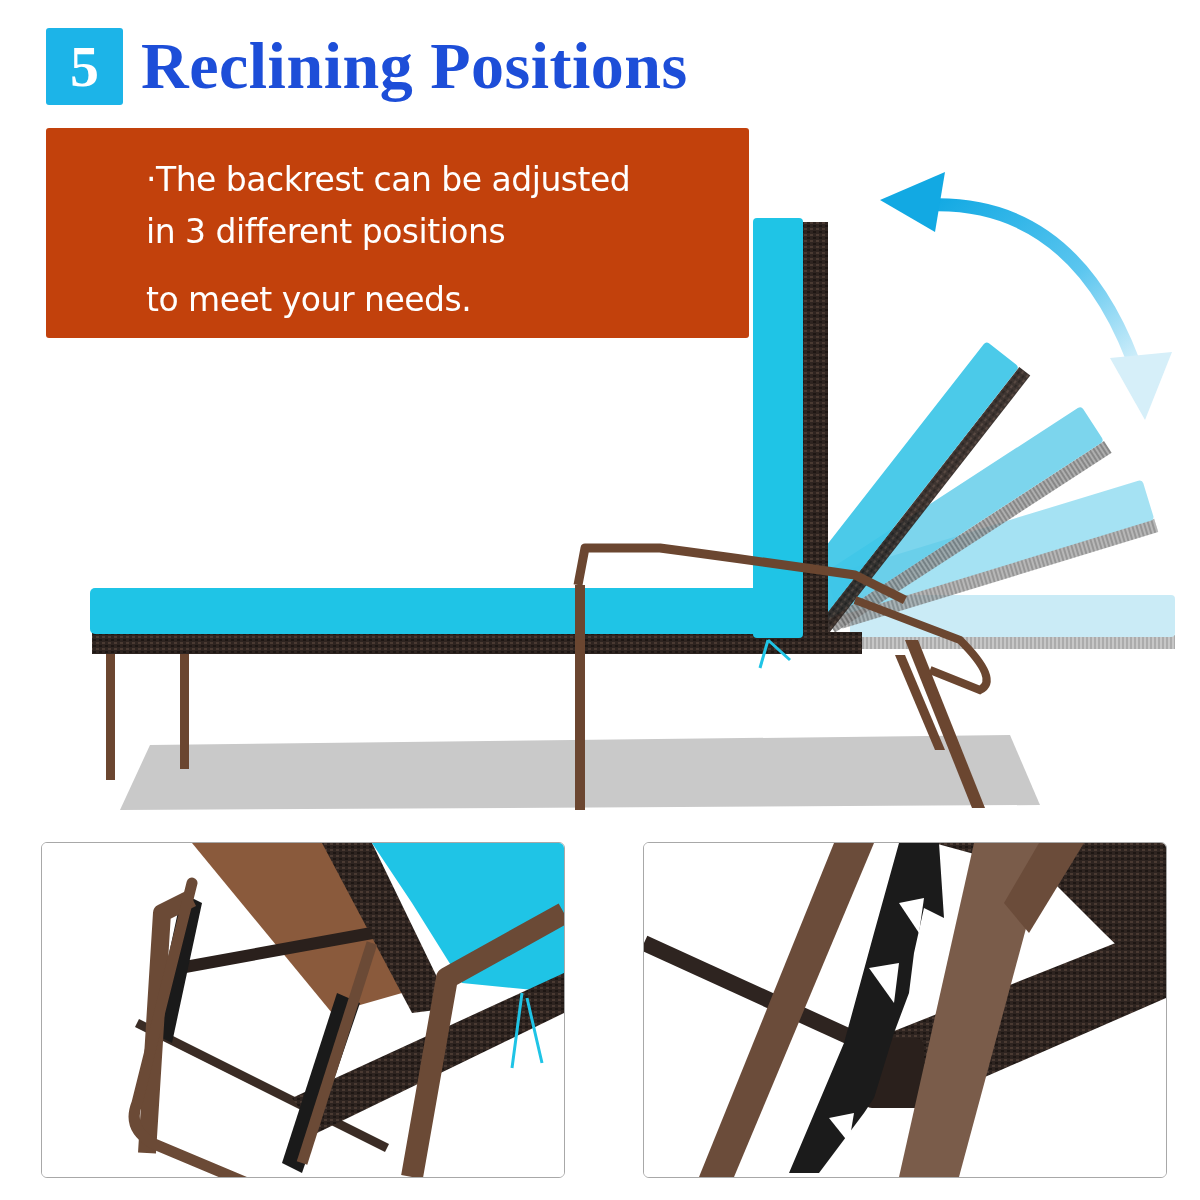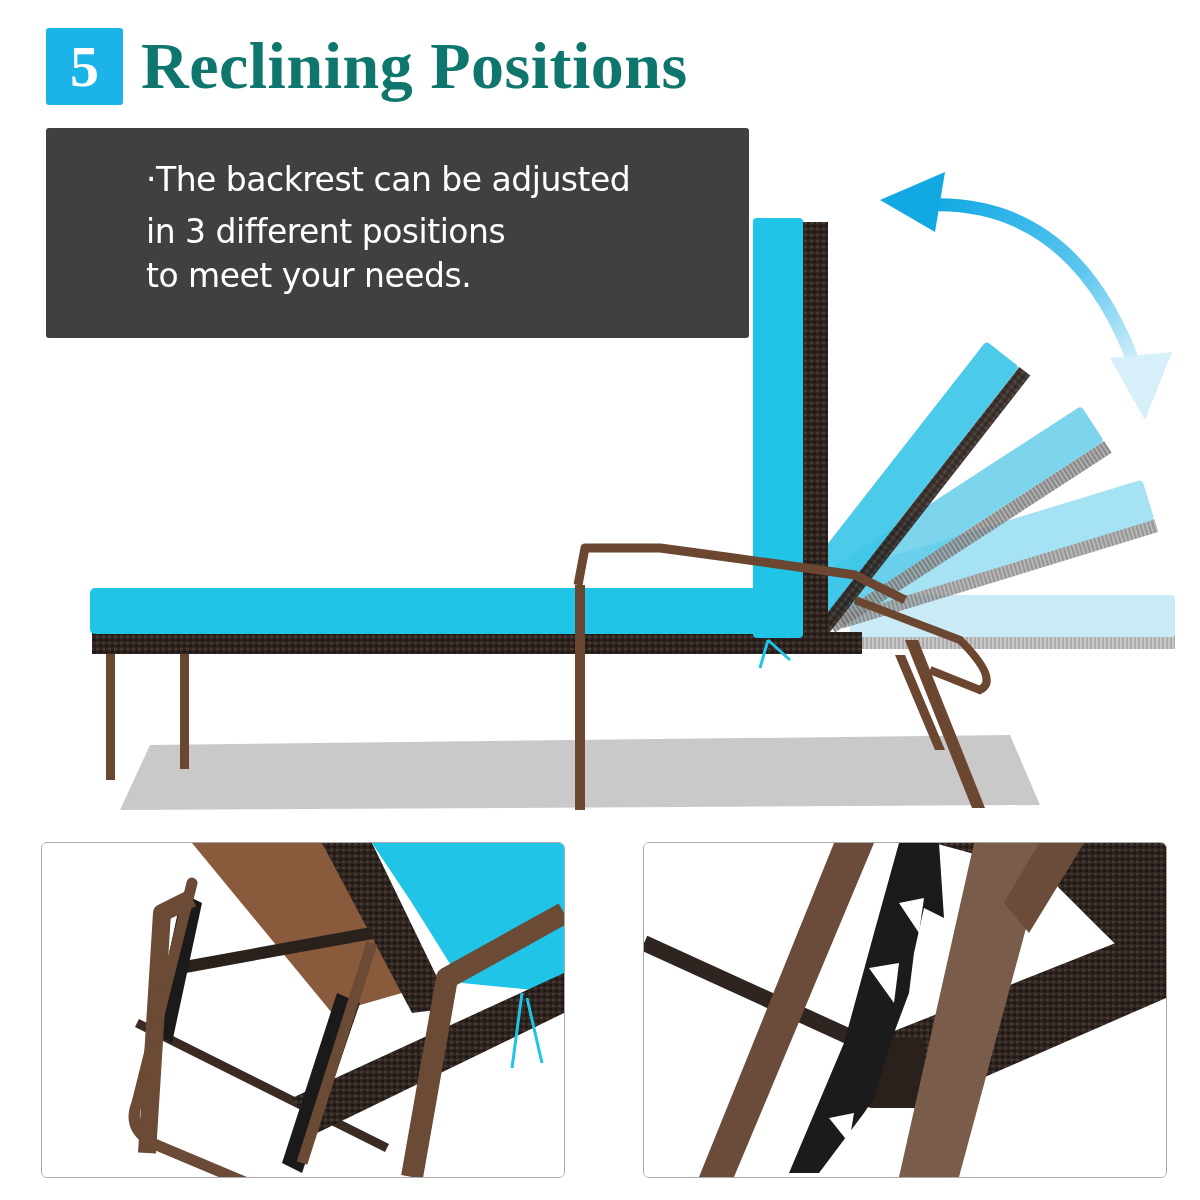--- a/index.html
+++ b/index.html
@@ -1,20 +1,20 @@
 <!DOCTYPE html>
 <html><head>
 <meta charset="utf-8">
 <style>
   html, body { margin:0; padding:0; background:#ffffff; }
   body { width:1200px; height:1200px; position:relative; overflow:hidden; font-family:"Liberation Sans", sans-serif; }
   .heading { position:absolute; left:46px; top:28px; height:76px; display:flex; align-items:center; }
   .badge { width:77px; height:77px; background:#1cb4e8; border-radius:3px; display:flex; align-items:center; justify-content:center; color:#ffffff; font-family:"Liberation Serif", serif; font-weight:bold; font-size:58px; }
-  .title { margin-left:18px; font-family:"Liberation Serif", serif; font-weight:bold; font-size:66px; color:#0f766e; letter-spacing:0.5px; line-height:1; }
-  .info-box { position:absolute; left:46px; top:128px; width:703px; height:210px; background:#404040; border-radius:3px; }
+  .title { margin-left:18px; font-family:"Liberation Serif", serif; font-weight:bold; font-size:66px; color:#1d4ed8; letter-spacing:0.5px; line-height:1; }
+  .info-box { position:absolute; left:46px; top:128px; width:703px; height:210px; background:#c2410c; border-radius:3px; }
   .info-line { position:absolute; left:100px; color:#ffffff; font-family:"DejaVu Sans", sans-serif; font-size:33px; letter-spacing:-0.5px; white-space:nowrap; }
   .hero { position:absolute; left:0; top:0; width:1200px; height:820px; }
   .detail { position:absolute; top:842px; width:522px; height:334px; border:1px solid #a8a8a8; border-radius:6px; overflow:hidden; background:#ffffff; }
   .detail svg { display:block; }
 </style>
 </head>
 <body>
 
 <svg class="hero" viewBox="0 0 1200 820" width="1200" height="820">
   <defs>
@@ -82,21 +82,21 @@
 </svg>
 
 <div class="heading">
   <div class="badge">5</div>
   <div class="title">Reclining Positions</div>
 </div>
 
 <div class="info-box">
   <div class="info-line" style="top:32px;">·The backrest can be adjusted</div>
   <div class="info-line" style="top:84px;">in 3 different positions</div>
-  <div class="info-line" style="top:128px;">to meet your needs.</div>
+  <div class="info-line" style="top:152px;">to meet your needs.</div>
 </div>
 
 <div class="detail" style="left:41px;">
   <svg viewBox="0 0 522 334" width="522" height="334">
     <rect width="522" height="334" fill="#ffffff"></rect>
 
     <polygon points="150,0 300,0 360,150 290,170" fill="#8a5a3c"></polygon>
     <polygon points="280,0 330,0 410,165 370,170" fill="url(#wicker)"></polygon>
 
     <polygon points="330,0 522,0 522,150 420,140 370,60" fill="#1fc4e6"></polygon>

